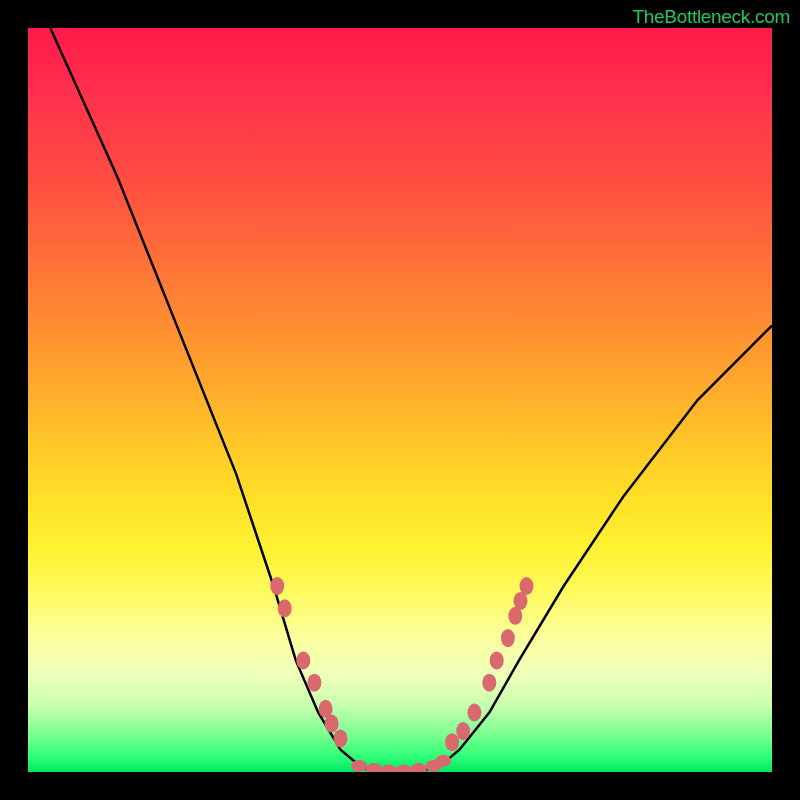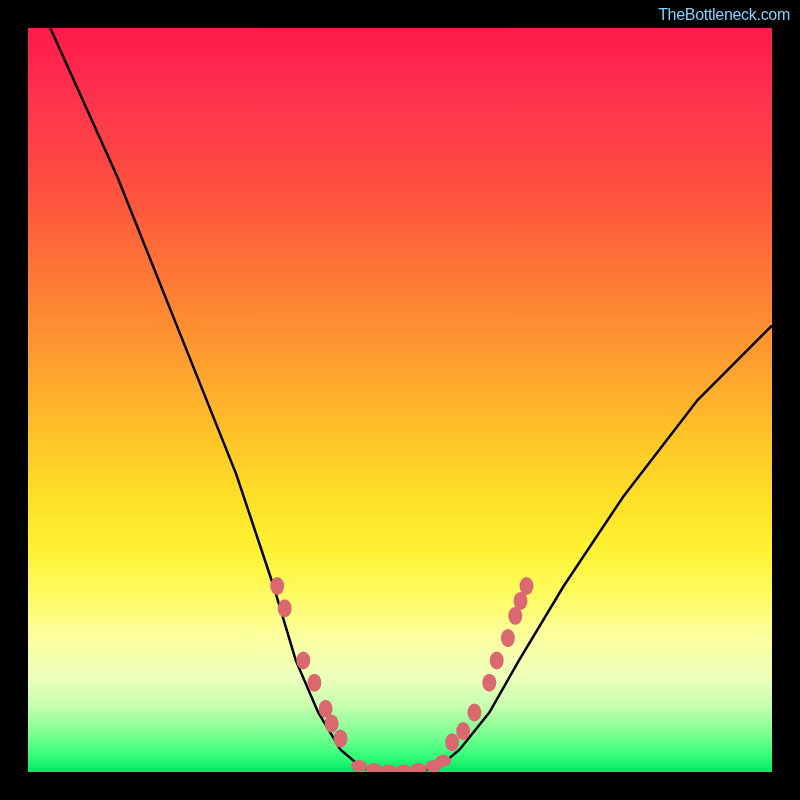--- a/index.html
+++ b/index.html
@@ -48,22 +48,22 @@
   .curve-svg {
     position: absolute;
     inset: 0;
     width: 100%;
     height: 100%;
   }
   .watermark {
     position: absolute;
     top: 6px;
     right: 10px;
-    color: #7dd3fc;
-    font-size: 16px;
+    color: #22c55e;
+    font-size: 19px;
     font-weight: 500;
     letter-spacing: -0.3px;
     text-align: center;
   }
 </style>
 </head>
 <body>
 
 <div class="chart-container">
 

